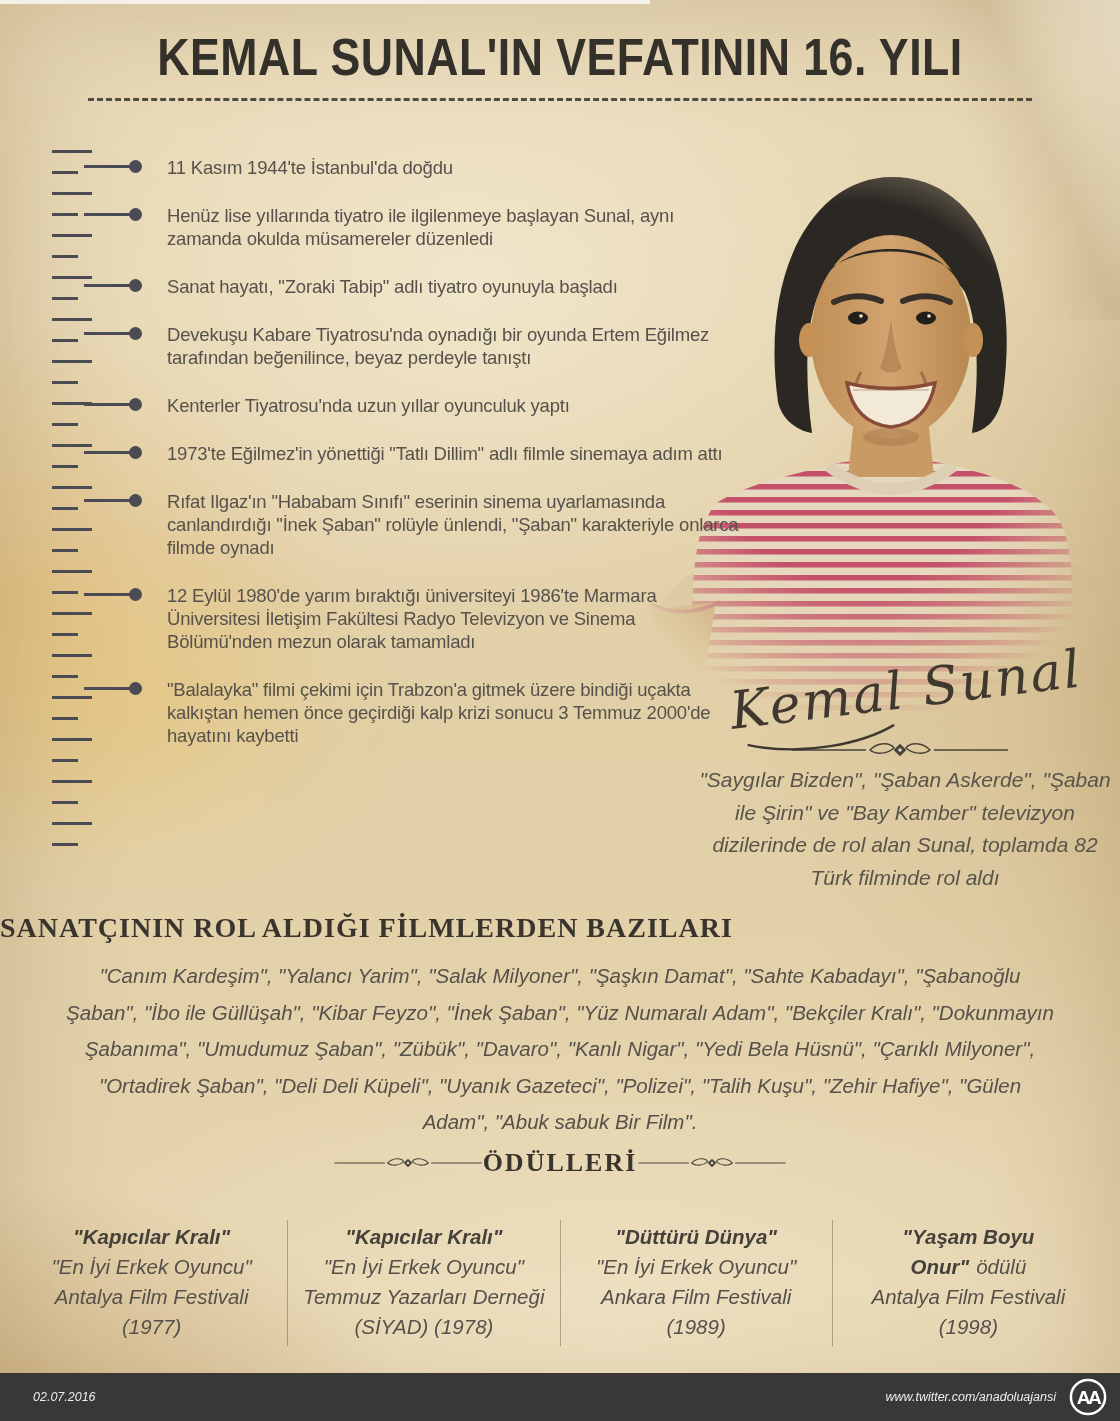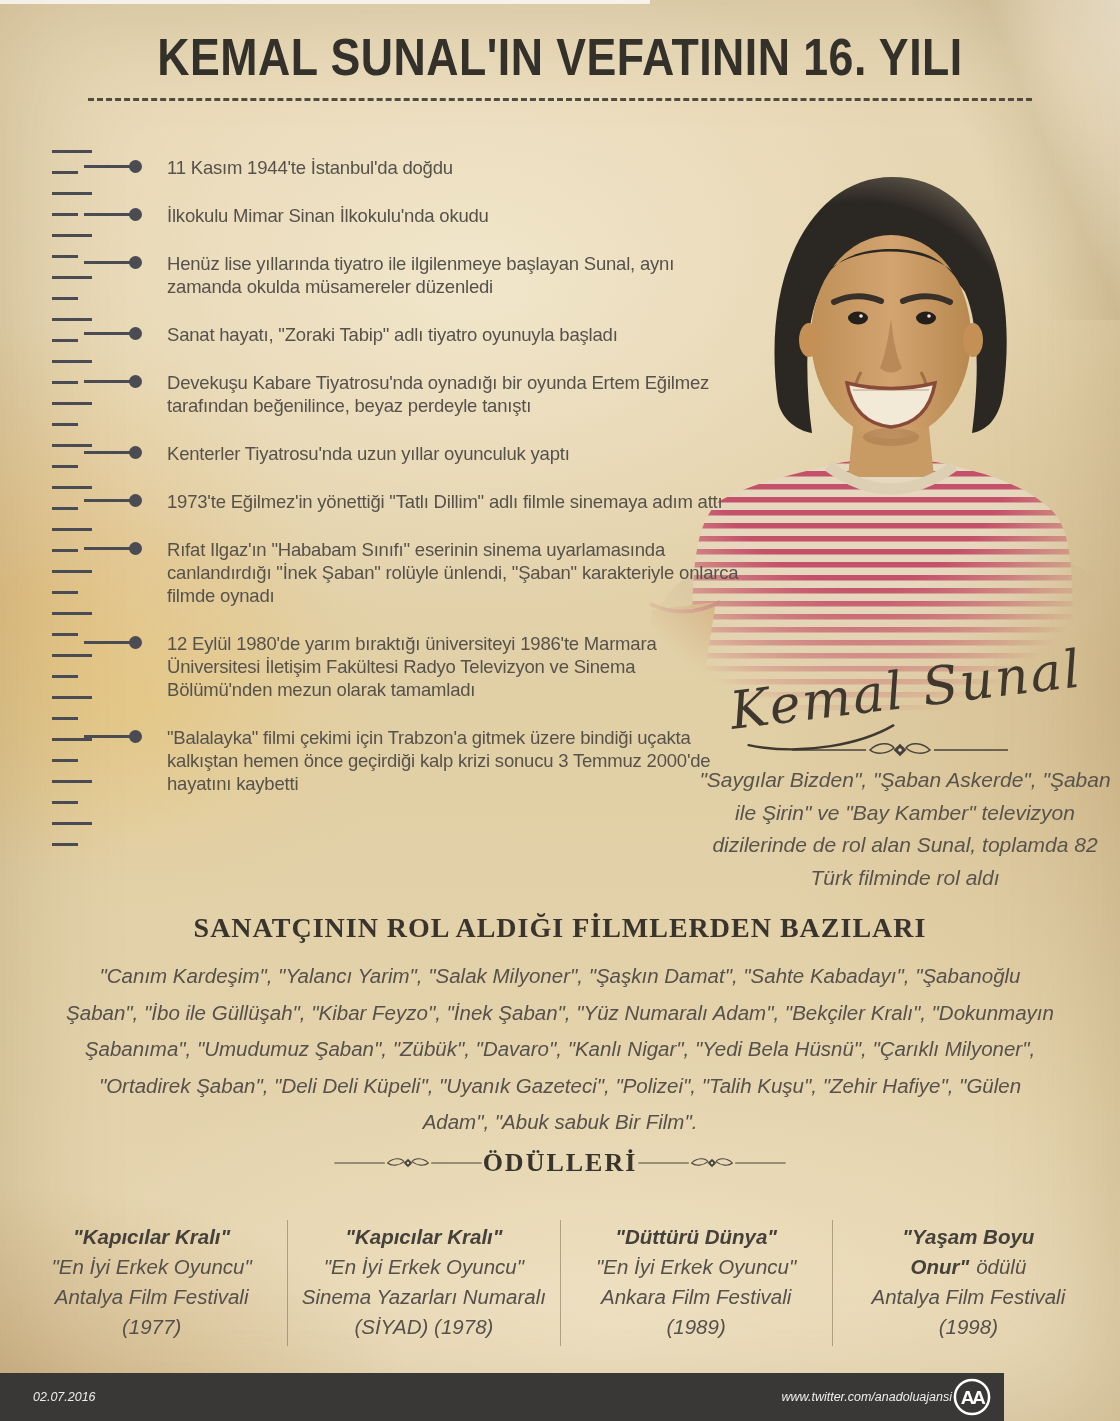--- a/index.html
+++ b/index.html
@@ -34,41 +34,41 @@
   .tl-item{position:relative;margin-bottom:25px;font-size:18.5px;line-height:23px;color:#56524b;letter-spacing:-0.2px;margin-left:32px;}
   .tl-item::before{content:"";position:absolute;left:-83px;top:9px;width:48px;height:3px;background:#4b4b53;}
   .tl-item::after{content:"";position:absolute;left:-38px;top:4px;width:13px;height:13px;border-radius:50%;background:#4b4b53;}
 
   .portrait{position:absolute;left:600px;top:132px;width:520px;height:580px;z-index:1;}
   .signature{position:absolute;left:718px;top:642px;width:370px;height:112px;z-index:3;}
   .sig-divider{position:absolute;left:790px;top:740px;width:220px;height:20px;color:#47433b;z-index:2;}
   .bio-note{position:absolute;left:698px;top:764px;width:414px;margin:0;text-align:center;
     font-style:italic;font-size:21px;line-height:32.5px;color:#59544b;z-index:2;}
 
-  .films-heading{position:absolute;top:912px;left:0;width:100%;margin:0;text-align:center;
+  .films-heading{position:absolute;top:912px;left:0;width:100%;margin:0;
     font-family:"Liberation Serif",serif;font-weight:700;font-size:28px;letter-spacing:1px;color:#39342d;}
   .films-list{position:absolute;top:958px;left:66px;width:988px;margin:0;text-align:center;
     font-style:italic;font-size:20.5px;line-height:36.5px;color:#56514a;}
 
   .awards-heading-row{position:absolute;top:1148px;left:0;width:100%;display:flex;justify-content:center;align-items:center;}
   .awards-heading{margin:0;font-family:"Liberation Serif",serif;font-weight:700;font-size:26px;letter-spacing:2px;color:#39342d;}
   .orn-side{width:150px;height:16px;color:#4a463e;}
   .awards-row{position:absolute;top:1220px;left:16px;width:1088px;display:flex;align-items:flex-start;}
   .award{flex:1;min-height:122px;padding:2px 10px;text-align:center;font-style:italic;
     font-size:20.5px;line-height:30px;color:#55504a;}
   .award + .award{border-left:1px solid rgba(100,88,64,0.45);}
   .award-title{font-weight:700;color:#45413a;}
   .award-suffix{margin-left:7px;}
   .award-suffix:empty{display:none;}
   .award-line:empty{display:none;}
 
-  .footer{position:absolute;left:0;top:1373px;width:1004px;height:48px;background:#3a3836;z-index:4;}
+  .footer{position:absolute;left:0;top:1373px;width:1120px;height:48px;background:#3a3836;z-index:4;}
   .footer-date{position:absolute;left:33px;top:50%;transform:translateY(-50%);
     font-size:12.5px;font-style:italic;color:#eeeeec;}
-  .footer-right{position:absolute;right:12px;top:0;height:100%;display:flex;align-items:center;}
+  .footer-right{position:absolute;right:12px;top:0;height:100%;display:flex;align-items:center;gap:12px;}
   .footer-url{font-size:12.5px;font-style:italic;color:#eeeeec;}
   .hidden-defs{position:absolute;width:0;height:0;overflow:hidden;}
 </style>
 </head>
 <body>
 
 <svg class="hidden-defs" aria-hidden="true">
   <symbol id="orn" viewBox="0 0 220 20">
     <line x1="2" y1="10" x2="76" y2="10" stroke="currentColor" stroke-width="1.6"></line>
     <line x1="144" y1="10" x2="218" y2="10" stroke="currentColor" stroke-width="1.6"></line>
@@ -86,21 +86,20 @@
   <h1 class="page-title">KEMAL SUNAL'IN VEFATININ 16. YILI</h1>
   <div class="dashes"></div>
 
   <div class="rail rail-a"></div>
   <div class="rail rail-b"></div>
 
   <div class="timeline">
 
       <div class="tl-item">11 Kasım 1944'te İstanbul'da doğdu</div>
 
-      <div class="tl-item">İlkokulu Mimar Sinan İlkokulu'nda okudu</div>
 
 
       <div class="tl-item">Henüz lise yıllarında tiyatro ile ilgilenmeye başlayan Sunal, aynı zamanda okulda müsamereler düzenledi</div>
 
       <div class="tl-item">Sanat hayatı, "Zoraki Tabip" adlı tiyatro oyunuyla başladı</div>
 
       <div class="tl-item">Devekuşu Kabare Tiyatrosu'nda oynadığı bir oyunda Ertem Eğilmez tarafından beğenilince, beyaz perdeyle tanıştı</div>
 
       <div class="tl-item">Kenterler Tiyatrosu'nda uzun yıllar oyunculuk yaptı</div>
 
@@ -199,21 +198,21 @@
       <div class="award">
         <div><span class="award-title">"Kapıcılar Kralı"</span></div>
         <div class="award-line">"En İyi Erkek Oyuncu"</div>
         <div class="award-line">Antalya Film Festivali</div>
         <div class="award-line">(1977)</div>
       </div>
 
       <div class="award">
         <div><span class="award-title">"Kapıcılar Kralı"</span></div>
         <div class="award-line">"En İyi Erkek Oyuncu"</div>
-        <div class="award-line">Sinema Yazarları Numaralı</div>
+        <div class="award-line">Temmuz Yazarları Derneği</div>
         <div class="award-line">(SİYAD) (1978)</div>
       </div>
 
       <div class="award">
         <div><span class="award-title">"Düttürü Dünya"</span></div>
         <div class="award-line">"En İyi Erkek Oyuncu"</div>
         <div class="award-line">Ankara Film Festivali</div>
         <div class="award-line">(1989)</div>
       </div>
 

